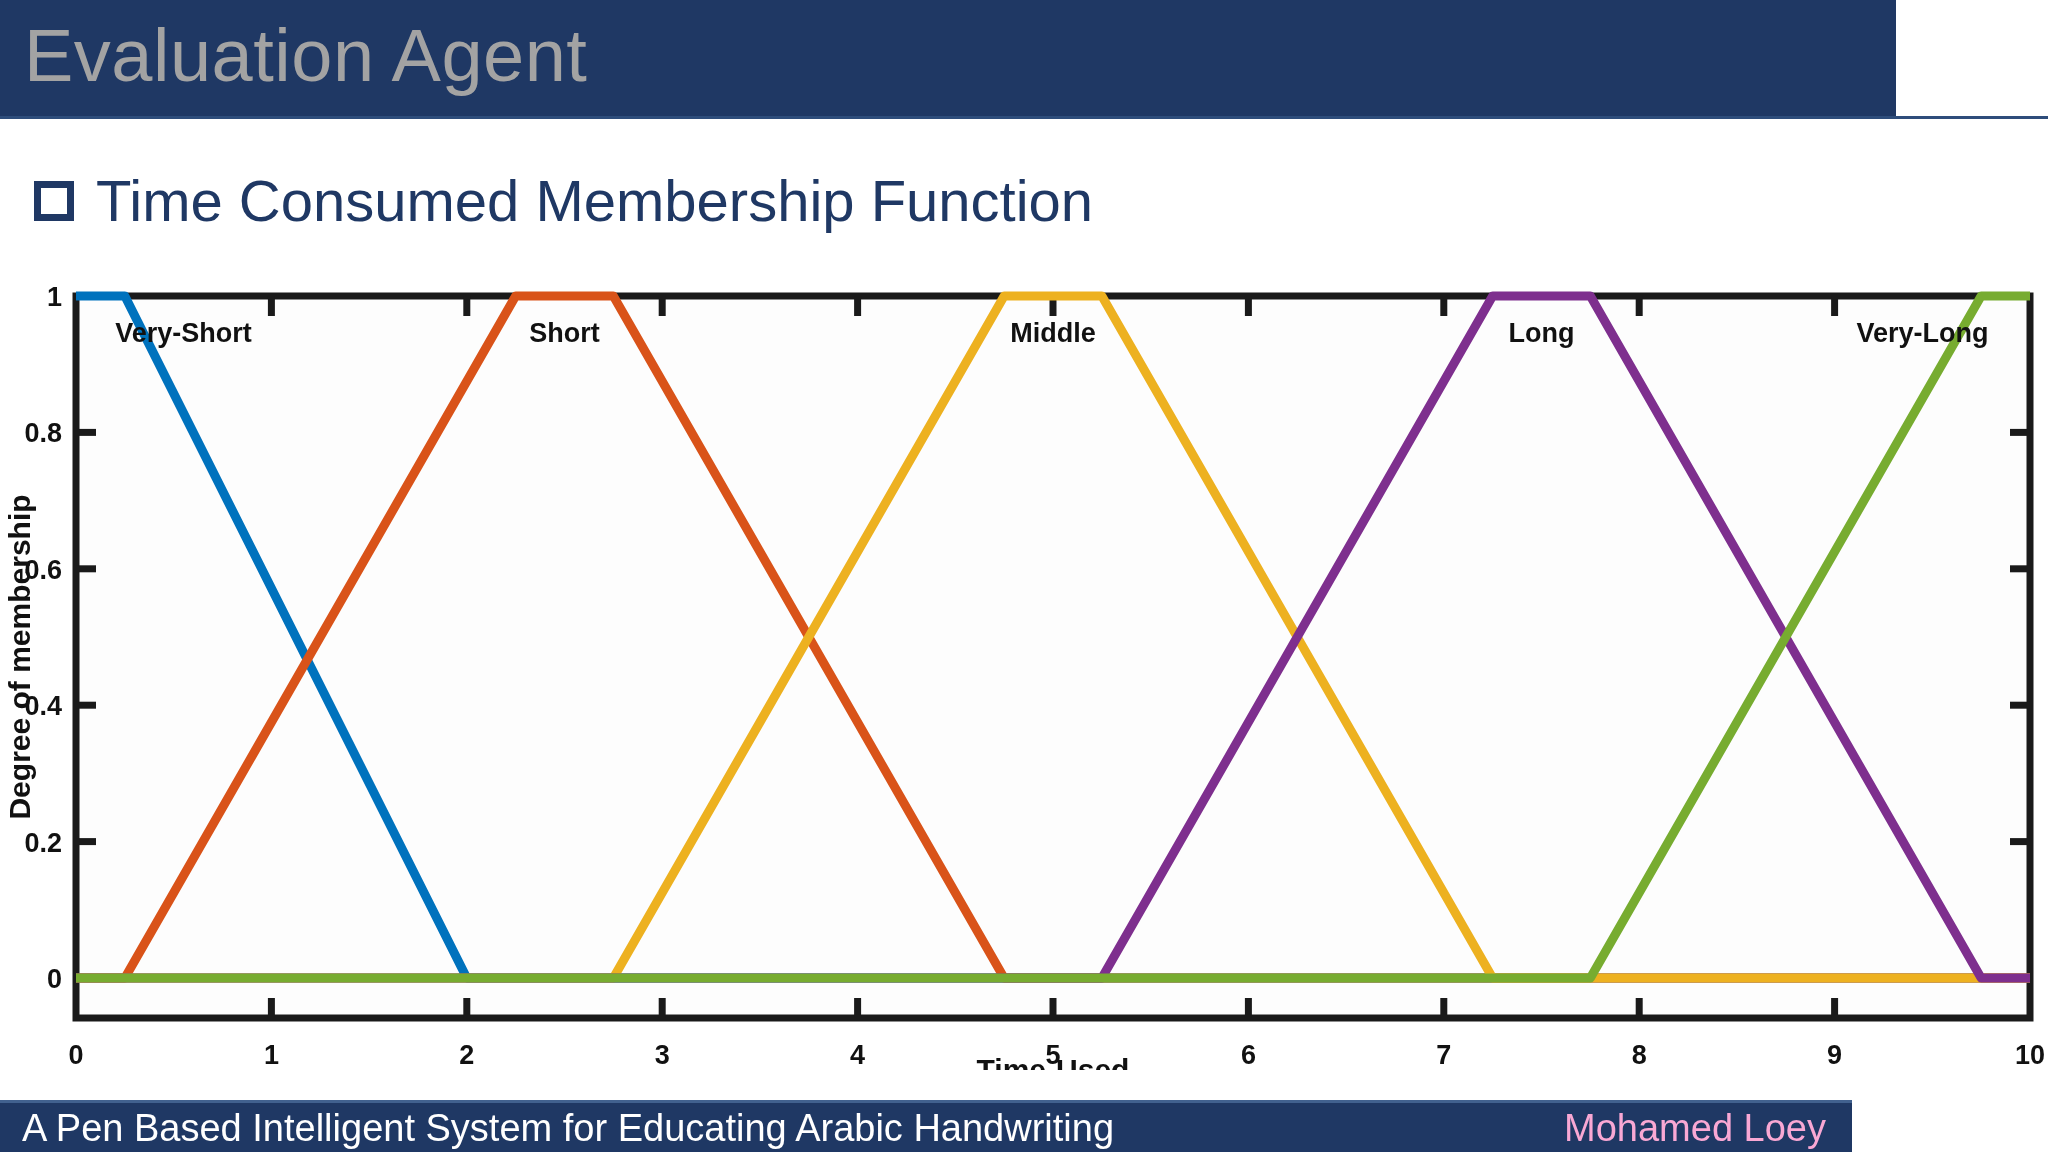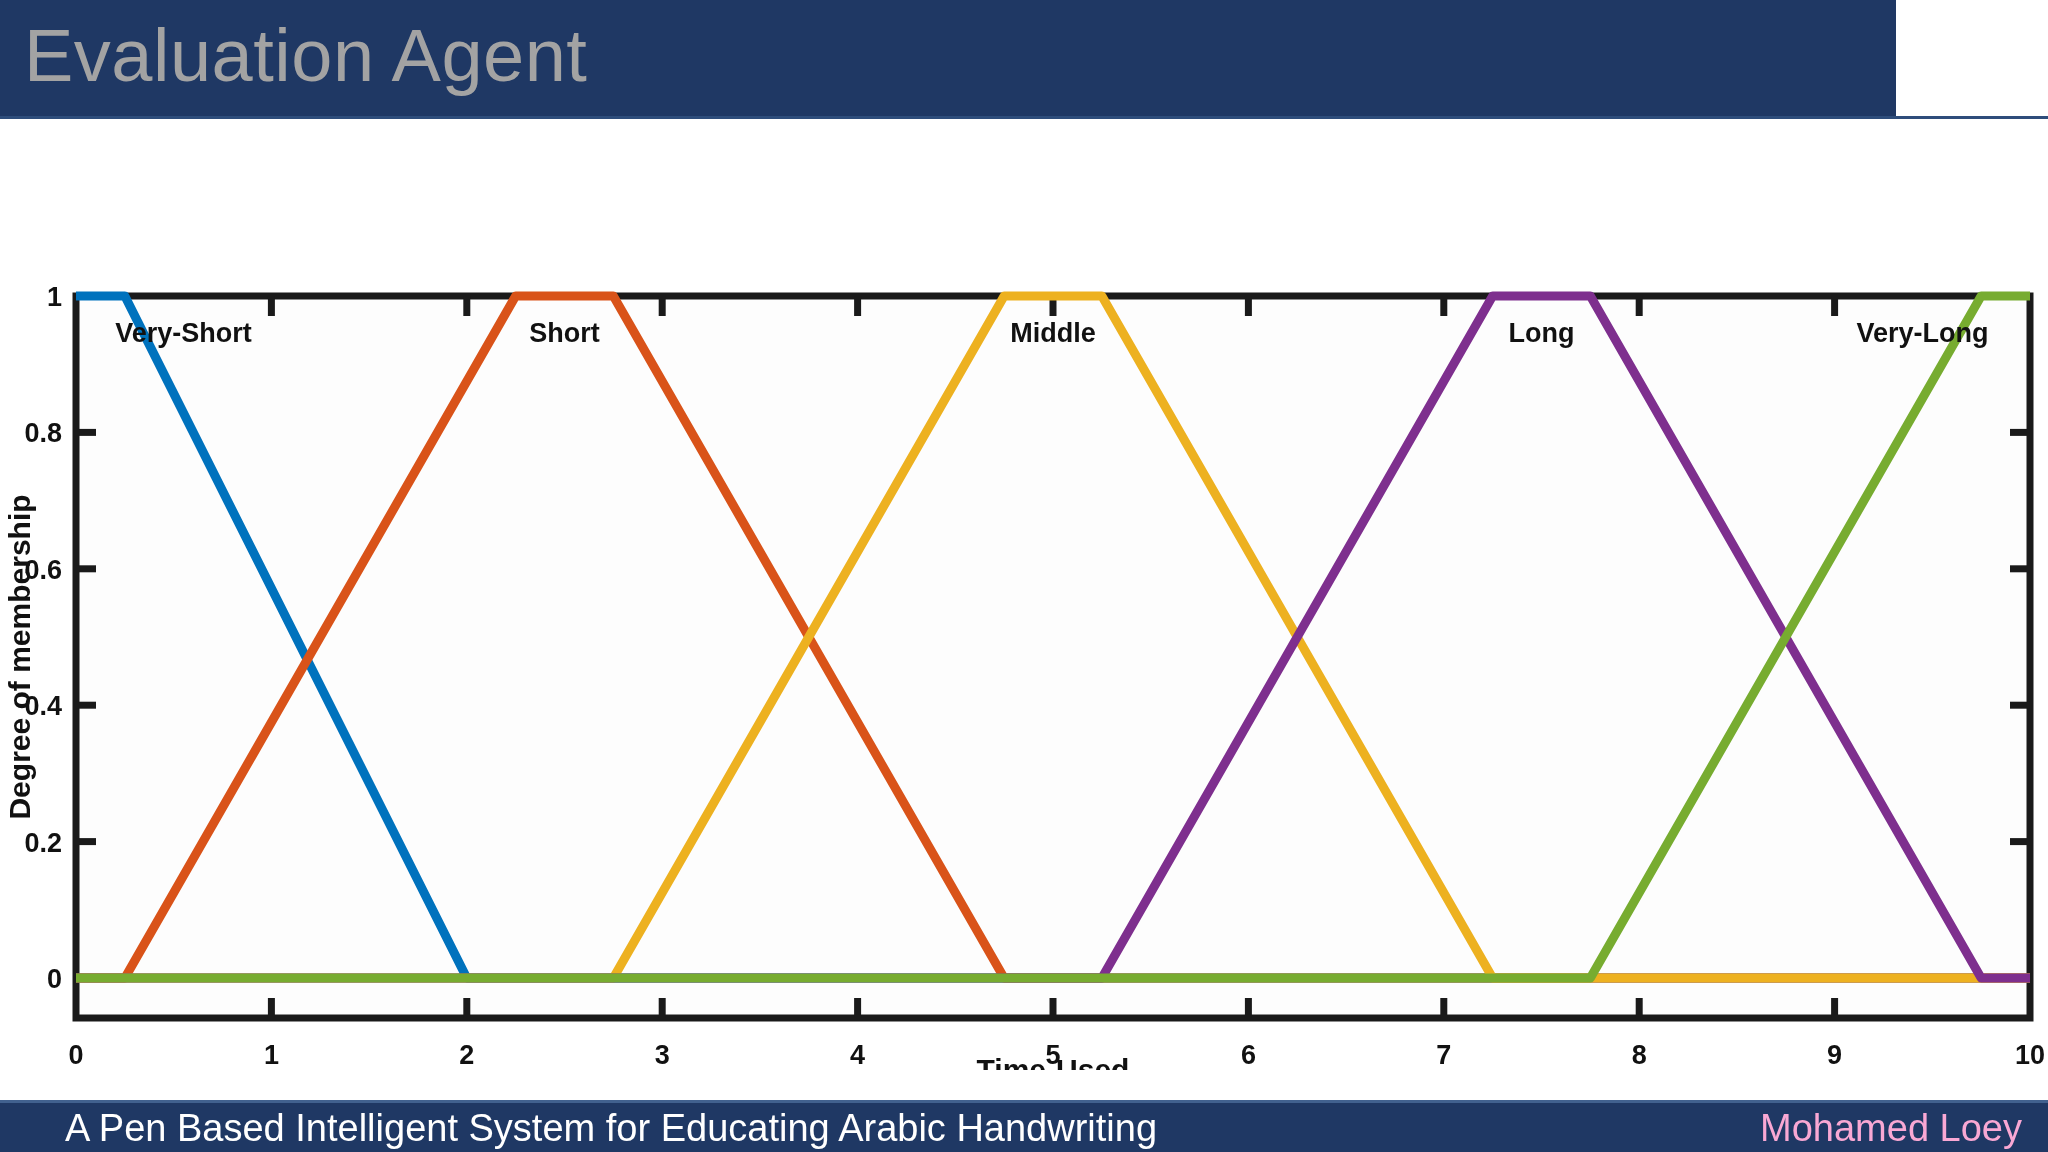--- a/index.html
+++ b/index.html
@@ -66,27 +66,26 @@
     position: absolute;
     left: 0; top: 270px;
     width: 2048px; height: 800px;
   }
   #chart-svg { display: block; }
 
   
   #footer-bar {
     position: absolute;
     left: 0; bottom: 0;
-    width: 2048px; height: 52px;
+    width: 1852px; height: 52px;
     background: #1F3864;
     border-top: 3px solid #41618F;
     display: flex;
     align-items: center;
     justify-content: space-between;
-    padding-left: 43px;
   }
   #footer-left {
     font-size: 38px;
     color: #FFFFFF;
     padding-left: 22px;
     line-height: 46px;
     white-space: nowrap;
   }
   #footer-right {
     font-size: 38px;
@@ -104,20 +103,24 @@
 </head>
 <body>
 
 <div id="slide">
 
   <div id="header-bar">
     <div id="header-title">Evaluation Agent</div>
   </div>
   <div id="header-rule"></div>
 
+  <div id="subtitle-row">
+    <div id="bullet-square"></div>
+    <div id="subtitle-text">Time Consumed Membership Function</div>
+  </div>
 
   <div id="chart-wrap">
     <svg id="chart-svg" width="2048" height="800" viewBox="0 0 2048 800">
 
       <rect id="plot-bg" x="76" y="26" width="1954" height="722" fill="#FDFDFD"></rect>
 
       <rect id="plot-frame" x="76" y="26" width="1954" height="722" fill="none" stroke="#1A1A1A" stroke-width="7"></rect>
       <g id="ticks-x">
           <line x1="271.4" y1="748" x2="271.4" y2="728" stroke="#1A1A1A" stroke-width="7"></line>
           <line x1="271.4" y1="26" x2="271.4" y2="46" stroke="#1A1A1A" stroke-width="7"></line>

